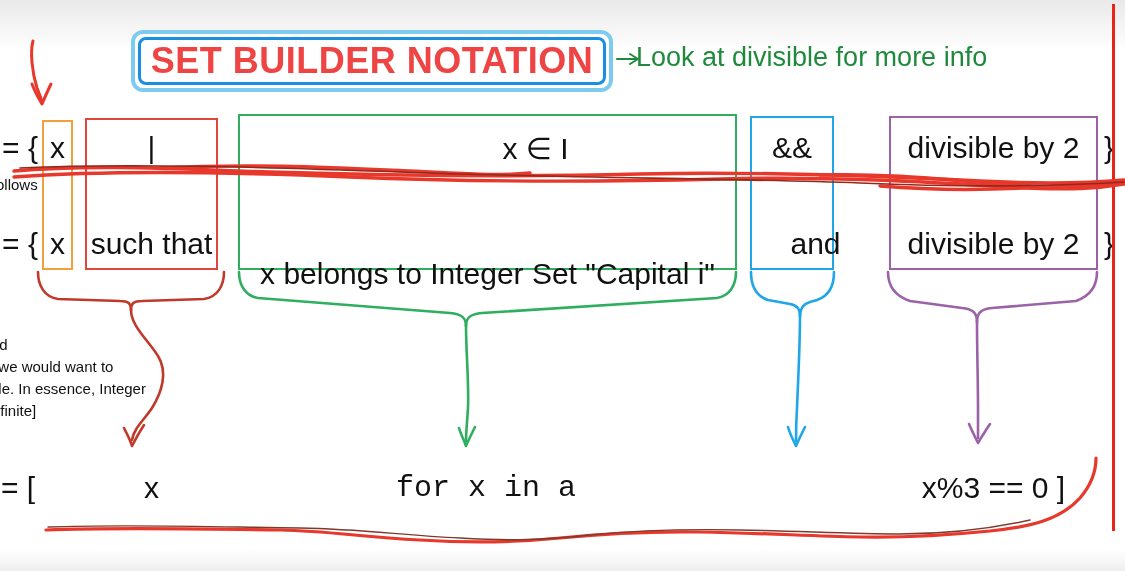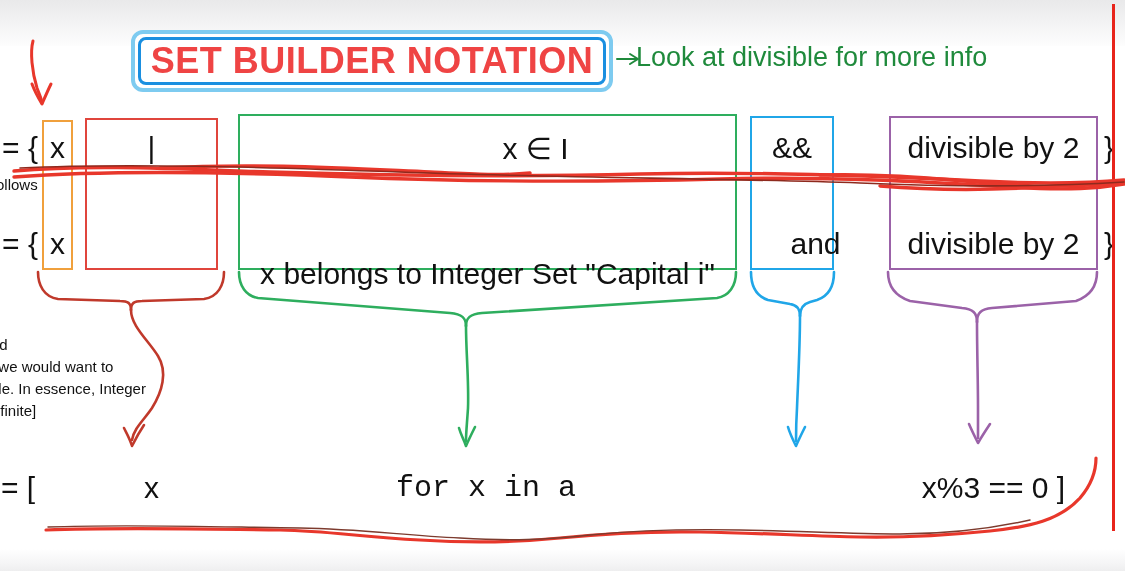--- a/index.html
+++ b/index.html
@@ -126,20 +126,21 @@
   <div class="cell row1" style="left:-4px; width:48px;">= {</div>
   <div class="cell row1" style="left:42px; width:31px;">x</div>
   <div class="cell row1" style="left:85px; width:133px;">|</div>
   <div class="cell row1" style="left:238px; width:555px;margin-left:20px;">x ∈ I</div>
   <div class="cell row1" style="left:750px; width:84px;">&amp;&amp;</div>
   <div class="cell row1" style="left:889px; width:209px;">divisible by 2</div>
   <div class="cell row1" style="left:1096px; width:26px;">}</div>
 
   <div class="cell row2" style="left:-4px; width:48px;">= {</div>
   <div class="cell row2" style="left:42px; width:31px;">x</div>
+  <div class="cell row2" style="left:85px; width:133px;">such that</div>
   <div class="cell row2" style="left:238px; width:499px;margin-top:30px;">x belongs to Integer Set "Capital i"</div>
   <div class="cell row2" style="left:750px; width:84px;padding-left:47px;">and</div>
   <div class="cell row2" style="left:889px; width:209px;">divisible by 2</div>
   <div class="cell row2" style="left:1096px; width:26px;">}</div>
 
   <div class="cell row3" style="left:-6px; width:48px;">= [</div>
   <div class="cell row3" style="left:85px; width:133px;">x</div>
   <div class="cell row3" style="left:301px; width:370px;font-family:Liberation Mono, monospace;">for x in a</div>
   <div class="cell row3" style="left:889px; width:209px;">x%3 == 0 ]</div>
 

